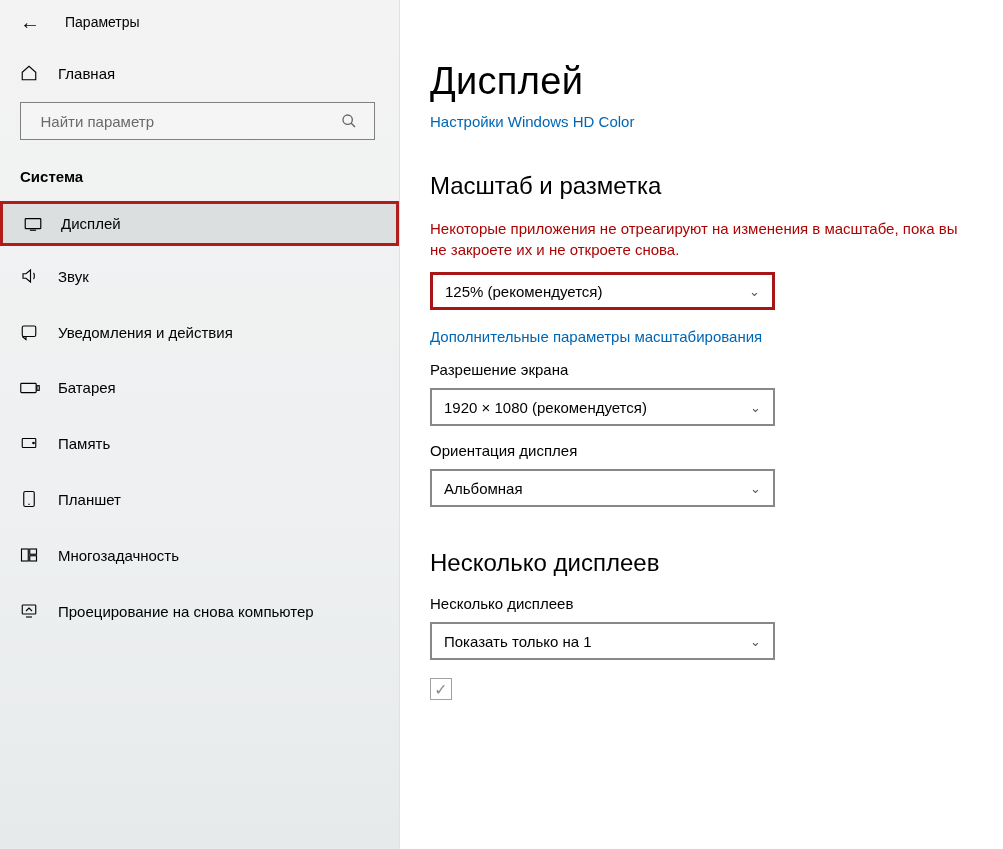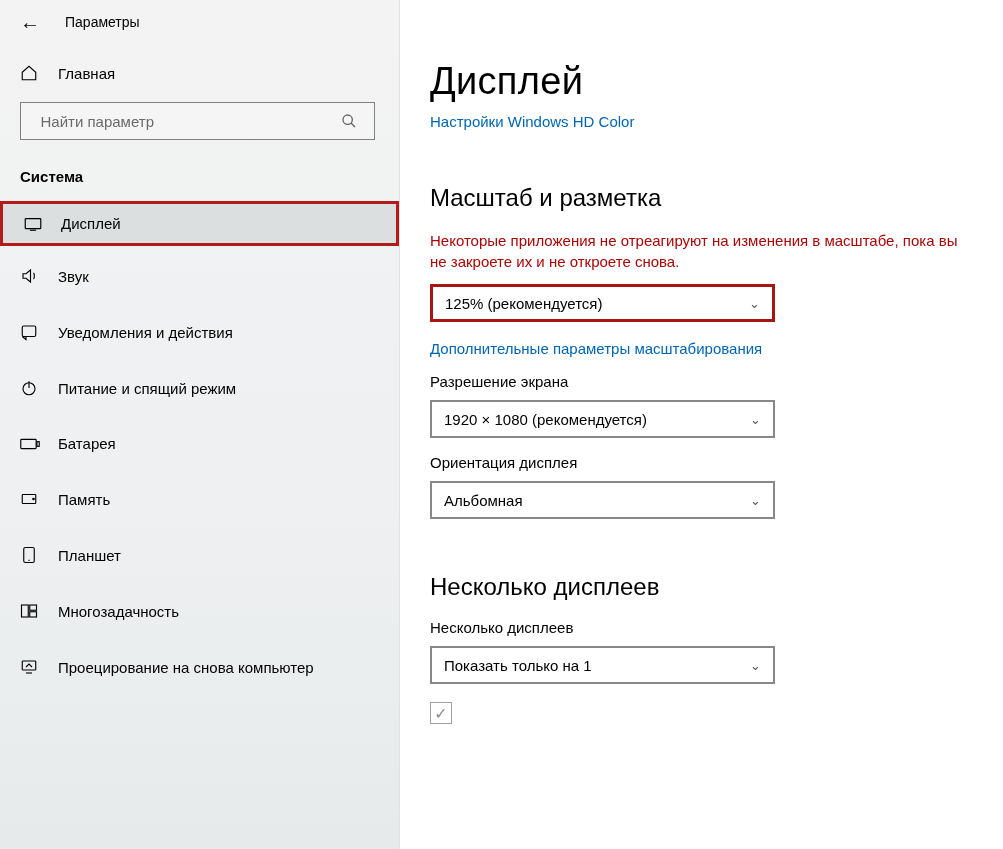--- a/index.html
+++ b/index.html
@@ -75,21 +75,21 @@
     margin-bottom: 10px;
   }
   .link {
     color: #0066b4;
     font-size: 15px;
     cursor: pointer;
   }
   .main h2 {
     font-weight: 400;
     font-size: 24px;
-    margin-top: 54px;
+    margin-top: 42px;
     margin-bottom: 18px;
   }
   .warn {
     color: #ac0404;
     font-size: 15px;
     line-height: 1.4;
     margin-bottom: 12px;
   }
   .field-label {
     font-size: 15px;
@@ -179,29 +179,20 @@
     <span class="icon">
       <svg width="18" height="18" viewBox="0 0 24 24" fill="none" stroke="#000" stroke-width="1.5">
           <rect x="3" y="4" width="18" height="14" rx="2"></rect>
           <path d="M3 18 L8 22 L8 18"></path>
         </svg>
     </span>
     <span>Уведомления и действия</span>
   </div>
 
 
-  <div class="nav-item">
-    <span class="icon">
-      <svg width="18" height="18" viewBox="0 0 24 24" fill="none" stroke="#000" stroke-width="1.5">
-          <circle cx="12" cy="13" r="8"></circle>
-          <line x1="12" y1="3" x2="12" y2="12"></line>
-        </svg>
-    </span>
-    <span>Питание и спящий режим</span>
-  </div>
 
   <div class="nav-item">
     <span class="icon">
       <svg width="20" height="12" viewBox="0 0 26 14" fill="none" stroke="#000" stroke-width="1.5">
           <rect x="1" y="1" width="20" height="12" rx="1"></rect>
           <rect x="22" y="4" width="3" height="6"></rect>
         </svg>
     </span>
     <span>Батарея</span>
   </div>

